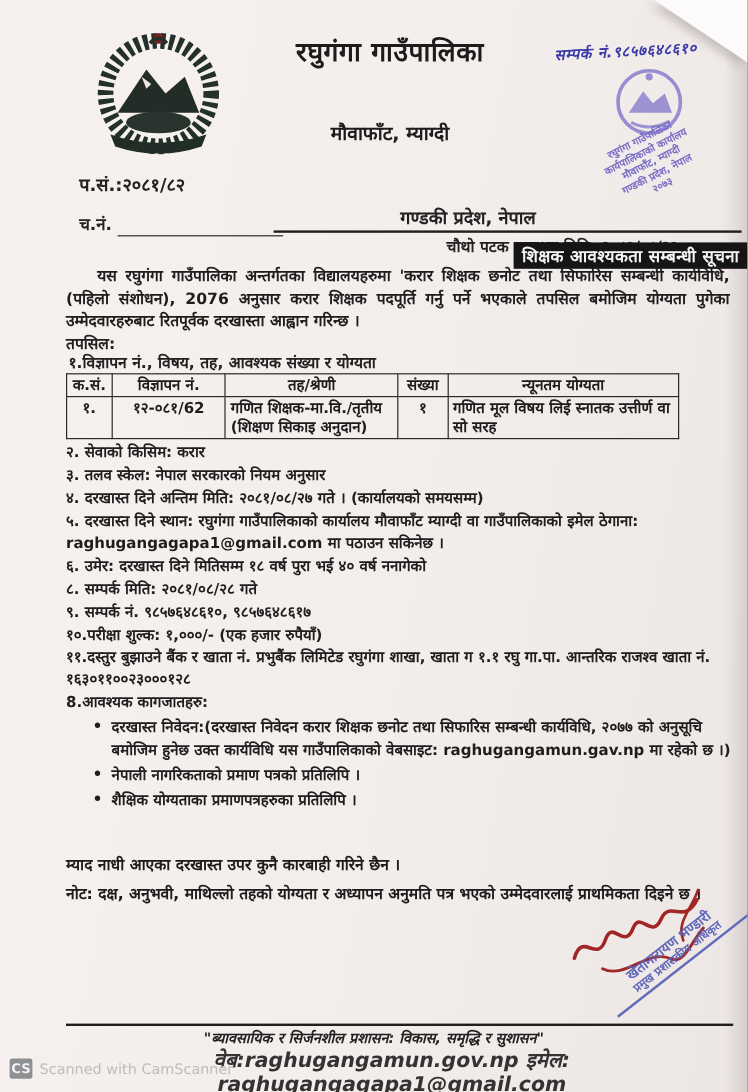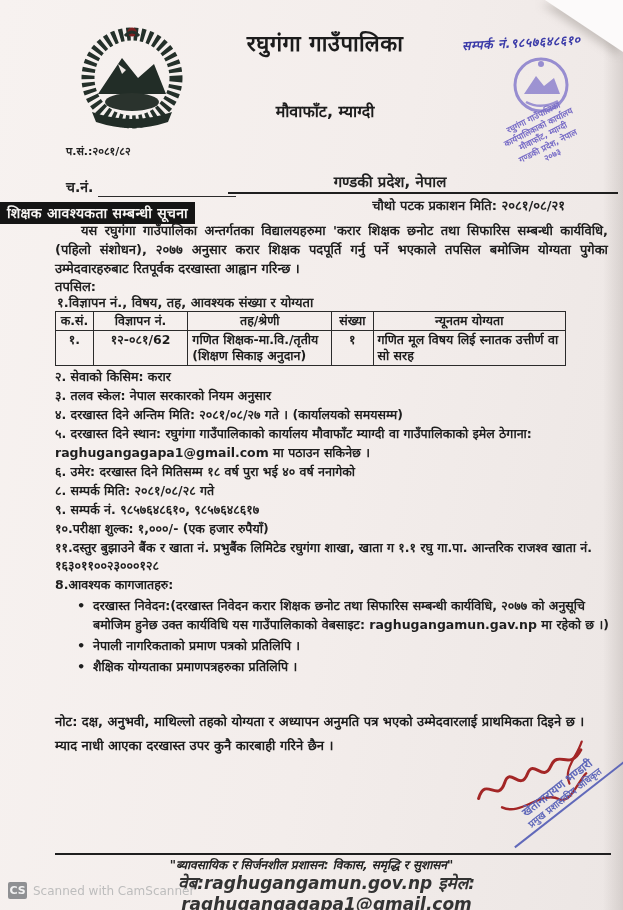--- a/index.html
+++ b/index.html
@@ -15,38 +15,38 @@
     border-top:52px solid #fcfafa; border-left:78px solid transparent;
     filter:drop-shadow(-4px 4px 4px rgba(80,70,65,.25)); }
   .abs { position:absolute; }
 
   
   .muni-title { top:27px; left:160px; width:330px; text-align:center; font-size:22px; font-weight:bold; color:#1c1c1c; letter-spacing:.5px;}
   .office-title { top:58px; left:150px; width:350px; text-align:center; font-size:27px; font-weight:bold; color:#161616;}
   .addr-title { top:100px; left:160px; width:330px; text-align:center; font-size:16px; font-weight:bold; color:#1c1c1c;}
   .hand-contact { top:33px; left:462px; width:160px; font-size:12.5px; color:#3a3aa8;
     font-style:italic; font-weight:bold; transform:rotate(-3deg); letter-spacing:.5px;}
-  .ref-no { top:143px; left:66px; font-size:11px; font-weight:bold; }
+  .ref-no { top:143px; left:66px; font-size:15px; font-weight:bold; }
   .ch-no { top:177px; left:66px; font-size:14px; font-weight:bold; }
   .chno-line { top:196px; left:98px; width:138px; border-bottom:1.5px solid #2b2b2b; }
   .province { top:171px; left:300px; width:180px; text-align:center; font-size:15px; font-weight:bold; }
   .main-rule { top:192px; left:228px; width:390px; border-bottom:2px solid #1f1f1f; }
   .publication { top:196px; left:320px; width:245px; text-align:right; font-size:13px; font-weight:bold; }
 
   
   .logo { top:22px; left:70px; width:125px; height:118px; }
 
   
   .hstamp { top:52px; left:468px; width:150px; height:135px; color:#6f63c4; opacity:.92; }
   .hstamp .lines { position:absolute; top:58px; left:2px; width:146px;
     transform:rotate(-27deg); text-align:center; font-size:8.5px; font-weight:bold; line-height:10.5px;}
   .hstamp svg { position:absolute; top:0; left:28px; }
 
   
-  .banner-wrap { top:202px; left:0; width:623px; text-align:left; }
+  .banner-wrap { top:202px; left:0; width:623px; text-align:right; }
   .banner { display:inline-block; background:#151515; color:#f6f4f2; font-size:14px;
     font-weight:bold; padding:1px 7px 2px; letter-spacing:.3px; }
 
   .para { top:221px; left:55px; width:553px; font-size:13px; font-weight:bold;
     line-height:19px; text-align:justify; text-indent:26px; color:#1e1e1e;}
   .tapsil { top:277px; left:55px; font-size:13px; font-weight:bold; }
   .sec1 { top:293px; left:57px; font-size:13px; font-weight:bold; }
 
   
   table.vac { position:absolute; top:311px; left:55px; width:511px;
@@ -134,21 +134,21 @@
   <div class="abs ch-no">च.नं.</div>
   <div class="abs chno-line"></div>
   <div class="abs province">गण्डकी प्रदेश, नेपाल</div>
   <div class="abs main-rule"></div>
   <div class="abs publication">चौथो पटक प्रकाशन मिति: २०८१/०८/२१</div>
 
   <div class="abs banner-wrap">
     <span class="banner">शिक्षक आवश्यकता सम्बन्धी सूचना</span>
   </div>
 
-  <div class="abs para">यस रघुगंगा गाउँपालिका अन्तर्गतका विद्यालयहरुमा 'करार शिक्षक छनोट तथा सिफारिस सम्बन्धी कार्यविधि, (पहिलो संशोधन), २०७७ अनुसार करार शिक्षक पदपूर्ति गर्नु पर्ने भएकाले तपसिल बमोजिम योग्यता पुगेका उम्मेदवारहरुबाट रितपूर्वक दरखास्ता आह्वान गरिन्छ ।</div>
+  <div class="abs para">यस रघुगंगा गाउँपालिका अन्तर्गतका विद्यालयहरुमा 'करार शिक्षक छनोट तथा सिफारिस सम्बन्धी कार्यविधि, (पहिलो संशोधन), 2076 अनुसार करार शिक्षक पदपूर्ति गर्नु पर्ने भएकाले तपसिल बमोजिम योग्यता पुगेका उम्मेदवारहरुबाट रितपूर्वक दरखास्ता आह्वान गरिन्छ ।</div>
   <div class="abs tapsil">तपसिल:</div>
   <div class="abs sec1">१.विज्ञापन नं., विषय, तह, आवश्यक संख्या र योग्यता</div>
 
   <table class="vac">
     <tbody>
         <tr>
       <th class="col-sn">क.सं.</th>
       <th class="col-ad">विज्ञापन नं.</th>
       <th class="col-level">तह/श्रेणी</th>
       <th class="col-num">संख्या</th>
@@ -176,22 +176,22 @@
     <div class="it">११.दस्तुर बुझाउने बैंक र खाता नं. प्रभुबैंक लिमिटेड रघुगंगा शाखा, खाता ग १.१ रघु गा.पा. आन्तरिक राजश्व खाता नं. १६३०११००२३०००१२८</div>
     <div class="it">8.आवश्यक कागजातहरु:</div>
     <div class="bullets">
       <div class="bl">दरखास्त निवेदन:(दरखास्त निवेदन करार शिक्षक छनोट तथा सिफारिस सम्बन्धी कार्यविधि, २०७७ को अनुसूचि बमोजिम हुनेछ उक्त कार्यविधि यस गाउँपालिकाको वेबसाइट: raghugangamun.gav.np मा रहेको छ ।)</div>
       <div class="bl">नेपाली नागरिकताको प्रमाण पत्रको प्रतिलिपि ।</div>
       <div class="bl">शैक्षिक योग्यताका प्रमाणपत्रहरुका प्रतिलिपि ।</div>
     </div>
   </div>
 
   <div class="abs note">
+    <div>म्याद नाधी आएका दरखास्त उपर कुनै कारबाही गरिने छैन ।</div>
     <div>नोट: दक्ष, अनुभवी, माथिल्लो तहको योग्यता र अध्यापन अनुमति पत्र भएको उम्मेदवारलाई प्राथमिकता दिइने छ ।</div>
-    <div>म्याद नाधी आएका दरखास्त उपर कुनै कारबाही गरिने छैन ।</div>
   </div>
 
   <div class="abs sig">
     <svg width="140" height="95" viewBox="0 0 140 95">
       <path d="M8 62 C 18 40, 26 70, 36 50 C 44 34, 50 62, 60 44 C 68 30, 74 56, 84 40 C 94 24, 102 48, 116 28" fill="none" stroke="#a32626" stroke-width="3" stroke-linecap="round"></path>
       <path d="M30 74 C 48 86, 70 62, 88 74 C 98 80, 108 60, 118 52" fill="none" stroke="#a32626" stroke-width="2.4" stroke-linecap="round"></path>
       <path d="M100 60 C 96 44, 110 36, 118 20" fill="none" stroke="#a32626" stroke-width="2.2" stroke-linecap="round"></path>
     </svg>
   </div>
 

